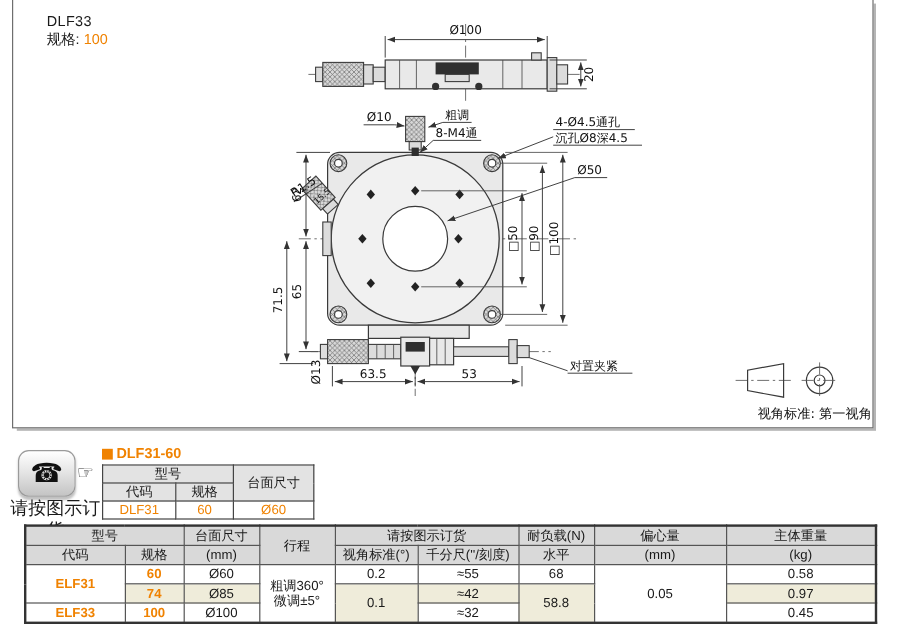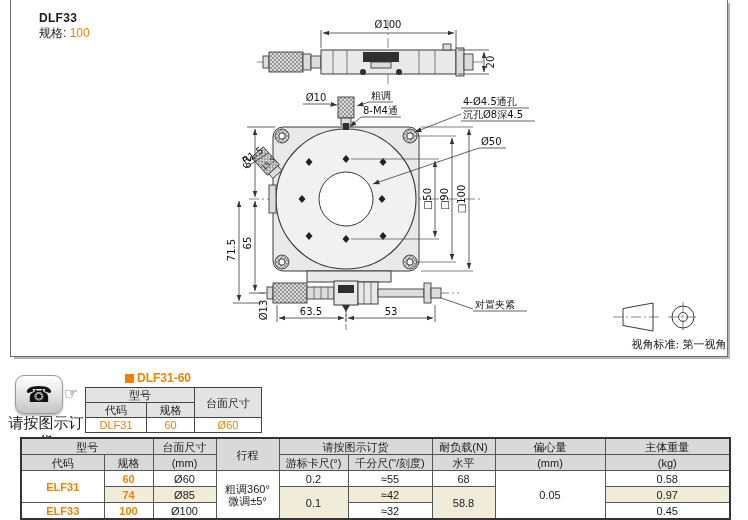--- a/index.html
+++ b/index.html
@@ -4,21 +4,21 @@
 <style>
   html,body{margin:0;padding:0;background:#fff;}
   body{width:748px;height:520px;position:relative;overflow:hidden;
        font-family:"Liberation Sans","DejaVu Sans",sans-serif;color:#1a1a1a;}
   .accent{color:#f08200;}
   
   .frame{position:absolute;left:10px;top:-1px;width:716px;height:356px;
          border:1px solid #6e6e6e;background:#fff;
          box-shadow:3px 3px 0 -1px #b5b5b5;}
   .hdr{position:absolute;left:28px;top:11px;font-size:12px;line-height:15px;}
-  .hdr .model{font-weight:bold;letter-spacing:.3px;}
+  .hdr .model{font-weight:normal;letter-spacing:.3px;}
   
   svg{position:absolute;left:0;top:0;}
   .ln{stroke:#3a3a3a;stroke-width:1;fill:none;}
   .lnthin{stroke:#4a4a4a;stroke-width:.7;fill:none;}
   .cl{stroke:#555;stroke-width:.7;fill:none;stroke-dasharray:10 3 2 3;}
   .dim{stroke:#3a3a3a;stroke-width:.8;fill:none;}
   .fillg{fill:#e9e9e9;stroke:#3a3a3a;stroke-width:1;}
   .fillg2{fill:#f1f1f1;stroke:#3a3a3a;stroke-width:1.1;}
   .white{fill:#fff;stroke:#3a3a3a;stroke-width:1;}
   .dark{fill:#2f2f2f;stroke:none;}
@@ -31,21 +31,21 @@
   .phoneBtn{position:absolute;left:15px;top:375px;width:46px;height:37px;
             border:1px solid #9a9a9a;border-radius:9px;
             background:linear-gradient(#ffffff,#e6e6e6 45%,#c4c4c4);
             box-shadow:0 2px 2px rgba(0,0,0,.25);
             display:flex;align-items:center;justify-content:center;
             font-size:22px;color:#111;cursor:pointer;}
   .hand{position:absolute;left:64px;top:384px;font-size:16px;color:#333;}
   .orderNote{position:absolute;left:8px;top:414px;width:76px;
              font-size:15px;text-align:center;}
   .exTitle{position:absolute;left:85px;top:371px;font-size:12px;font-weight:bold;
-           color:#f08200;display:flex;align-items:center;gap:3px;margin-left:40px;}
+           color:#f08200;display:flex;align-items:center;gap:3px;}
   .exTitle .sq{width:9px;height:9px;background:#f08200;display:inline-block;}
   table{border-collapse:collapse;table-layout:fixed;}
   .mini{position:absolute;left:85px;top:387px;width:176px;font-size:11px;}
   .mini th,.mini td{border:1px solid #444;text-align:center;padding:0;height:14px;line-height:14px;}
   .mini th{background:#e3e3e3;font-weight:normal;}
   .mini td{font-weight:normal;color:#f08200;}
   .mini{border:1.5px solid #333;}
   
   .spec{position:absolute;left:20px;top:437px;width:709px;font-size:11px;
         border:2px solid #333;}
@@ -313,21 +313,21 @@
     <th rowspan="2">行程</th>
     <th colspan="2">请按图示订货</th>
     <th>耐负载(N)</th>
     <th>偏心量</th>
     <th>主体重量</th>
   </tr>
   <tr>
     <th>代码</th>
     <th>规格</th>
     <th>(mm)</th>
-    <th>游标卡尺(°)</th>
+    <th>视角标准(°)</th>
     <th>千分尺(''/刻度)</th>
     <th>水平</th>
     <th>(mm)</th>
     <th>(kg)</th>
   </tr>
   <tr>
     <td class="orange" rowspan="2">ELF31</td>
     <td class="orange">60</td>
     <td>Ø60</td>
     <td class="travel" rowspan="3">

